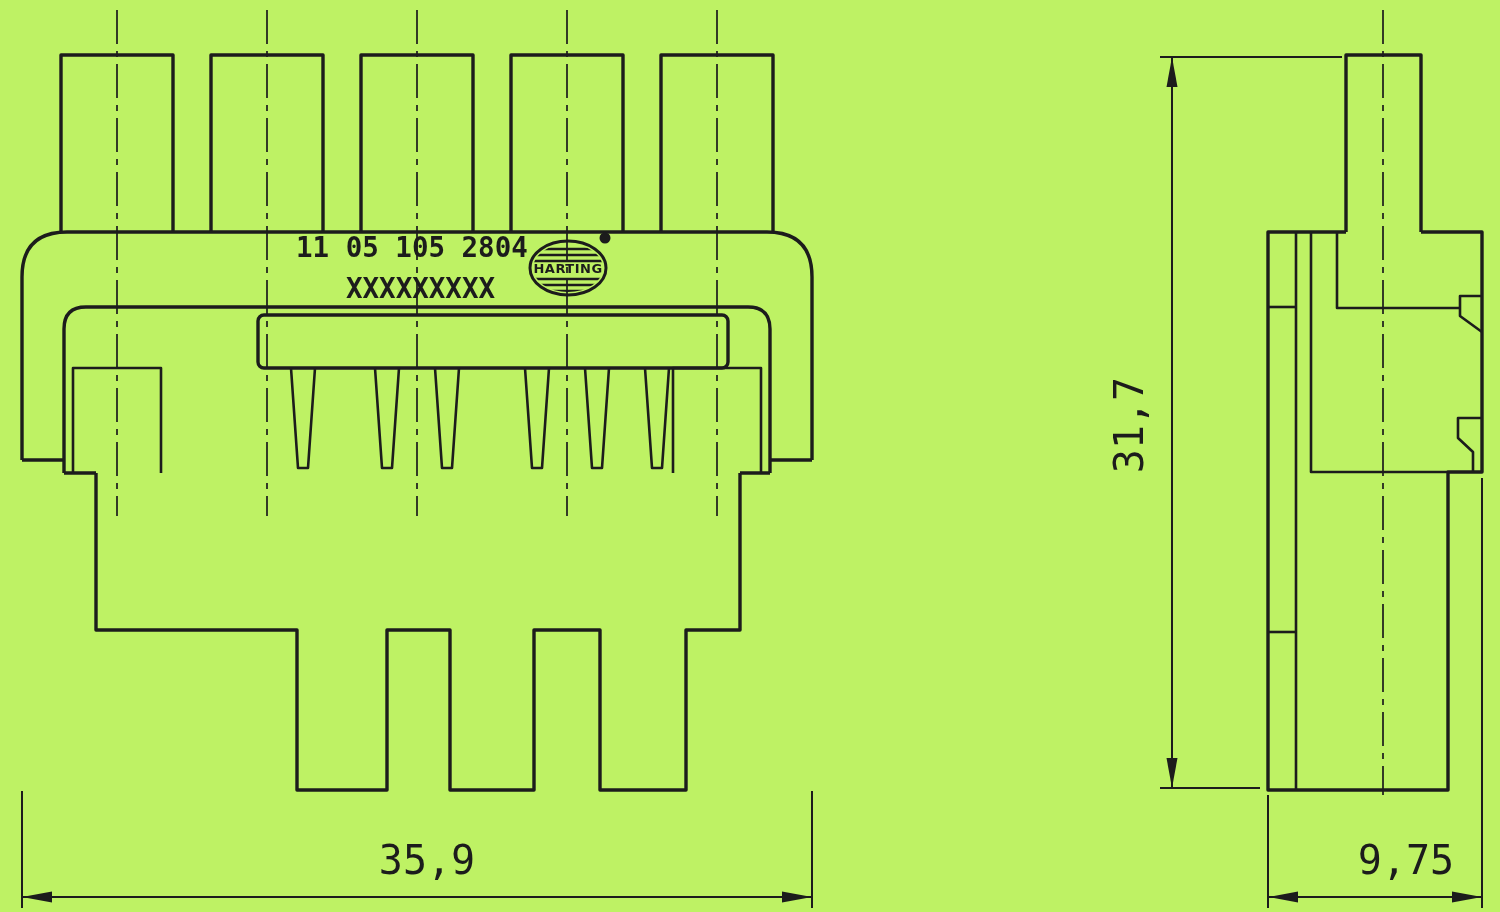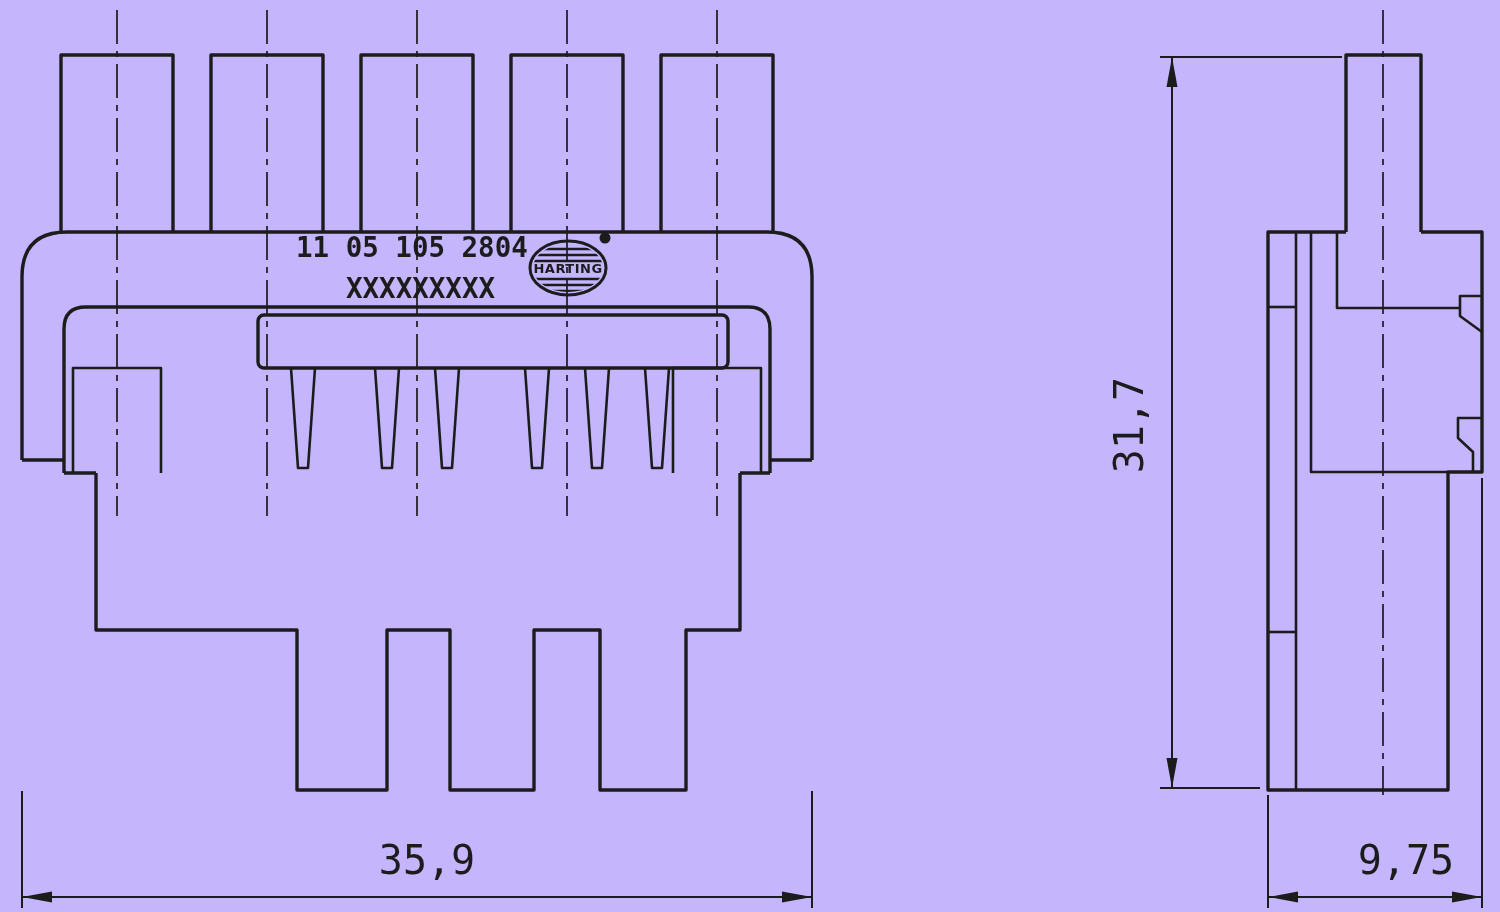--- a/index.html
+++ b/index.html
@@ -1,17 +1,17 @@
 <!DOCTYPE html>
 <html style="--line: #1c1c1c;"><head>
 <meta charset="utf-8">
 <style>
   html,body{margin:0;padding:0;background:#ffffff;}
   :root{--line:#1c1c1c;}
-  .canvas{position:relative;width:1500px;height:912px;background:#c4b5fd;overflow:hidden;
+  .canvas{position:relative;width:1500px;height:912px;background:#bef264;overflow:hidden;
           font-family:"DejaVu Sans",sans-serif;}
   svg{display:block;}
   .ol{fill:none;stroke:var(--line);stroke-width:3.4;stroke-linejoin:round;stroke-linecap:butt;}
   .ol2{fill:none;stroke:var(--line);stroke-width:2.6;stroke-linejoin:round;}
   .cl{fill:none;stroke:var(--line);stroke-width:1.7;stroke-dasharray:34 7 6 7;}
   .dl{fill:none;stroke:var(--line);stroke-width:2;}
   .ar{fill:var(--line);stroke:none;}
   .dim-text{font-family:"DejaVu Sans Mono",monospace;font-size:40px;fill:var(--line);}
   .mark-text{font-family:"DejaVu Sans Mono",monospace;font-size:27.5px;font-weight:bold;fill:var(--line);}
   .logo-text{font-family:"DejaVu Sans",sans-serif;font-size:13px;font-weight:bold;letter-spacing:.5px;fill:var(--line);}

